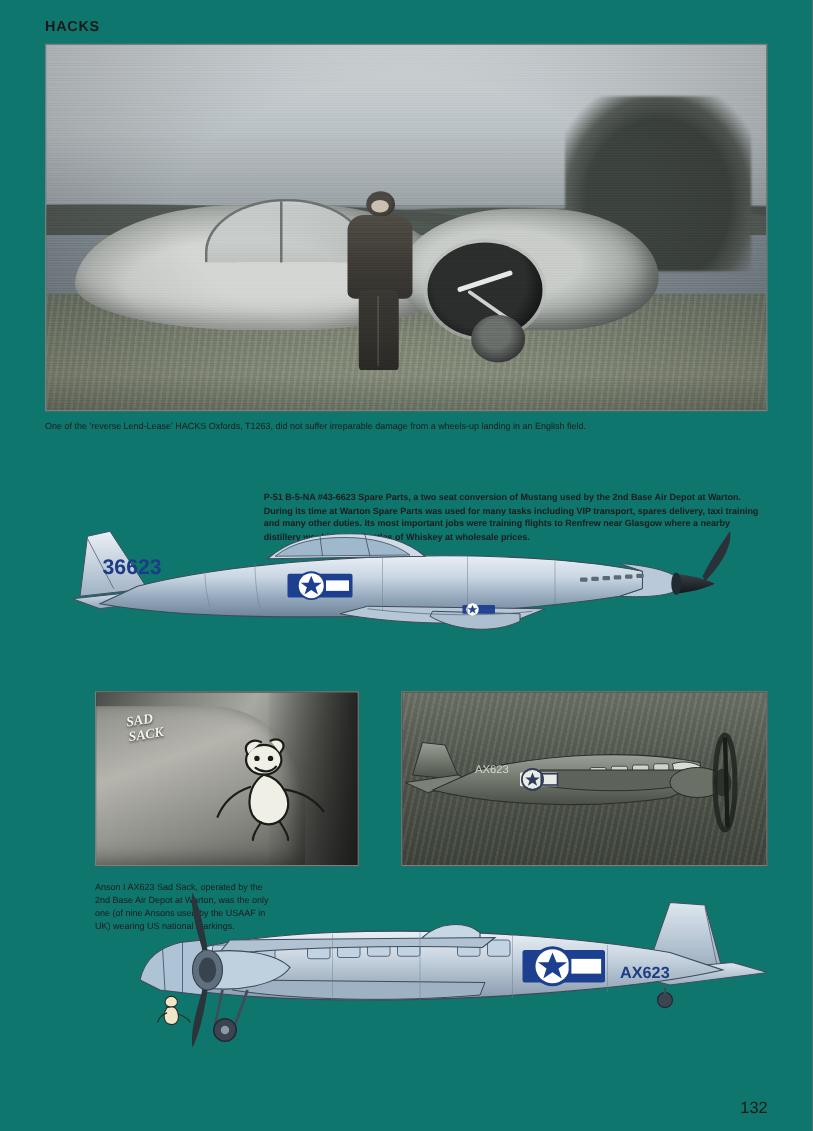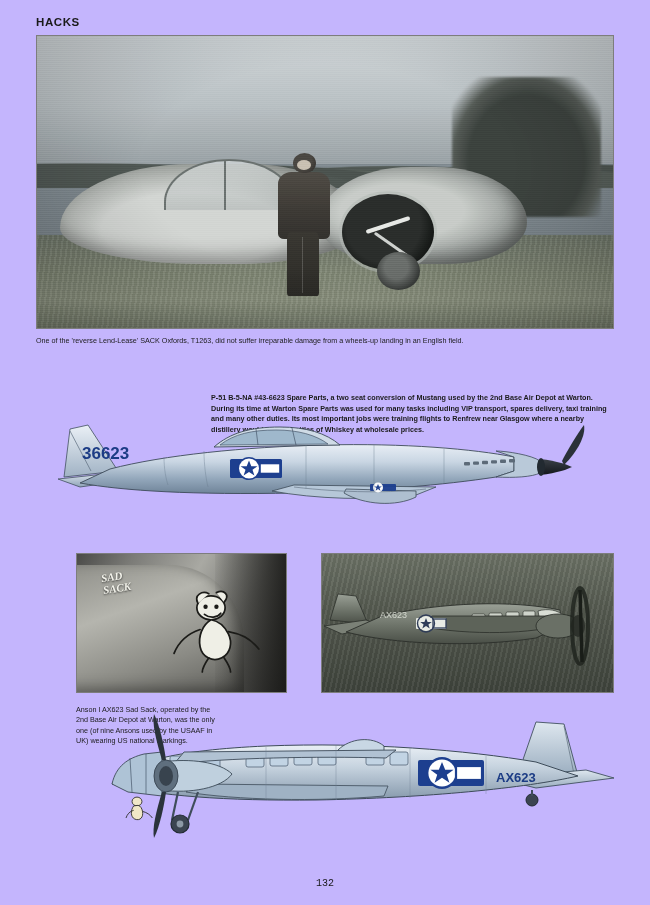--- a/index.html
+++ b/index.html
@@ -10,21 +10,21 @@
   body {
     width: 650px;
     height: 905px;
     overflow: hidden;
     font-family: "Liberation Sans", sans-serif;
   }
   .page {
     position: relative;
     width: 650px;
     height: 905px;
-    background: #c4b5fd;
+    background: #0f766e;
     box-sizing: border-box;
     overflow: hidden;
   }
   .page-inner {
     position: absolute;
     left: 36px;
     top: 10px;
     width: 578px;
     height: 885px;
   }
@@ -271,24 +271,23 @@
     left: 30px;
     top: 690px;
     width: 548px;
     height: 160px;
   }
 
   .page-number {
     position: absolute;
     left: 0; right: 0;
     top: 868px;
-    text-align: center;
-    font-size: 10px;
+    text-align: right;
+    font-size: 13px;
     color: #161616;
-    font-family: Liberation Mono, monospace;
   }
   svg { display: block; }
 </style>
 </head>
 <body>
 
 <div class="page">
   <div class="page-inner">
 
     <div class="section-head">HACKS</div>
@@ -306,21 +305,21 @@
       <div class="p-prop2"></div>
       <div class="p-wheel"></div>
       <div class="p-pilot-body"></div>
       <div class="p-pilot-legs"></div>
       <div class="p-pilot-head"></div>
       <div class="p-pilot-face"></div>
       <div class="p-vignette"></div>
       <div class="p-noise"></div>
     </div>
 
-    <div class="caption">One of the 'reverse Lend-Lease' SACK Oxfords, T1263, did not suffer irreparable damage from a wheels-up landing in an English field.</div>
+    <div class="caption">One of the 'reverse Lend-Lease' HACKS Oxfords, T1263, did not suffer irreparable damage from a wheels-up landing in an English field.</div>
 
     <div class="profile-text">P-51 B-5-NA #43-6623 Spare Parts, a two seat conversion of Mustang used by the 2nd Base Air Depot at Warton. During its time at Warton Spare Parts was used for many tasks including VIP transport, spares delivery, taxi training and many other duties. Its most important jobs were training flights to Renfrew near Glasgow where a nearby distillery would supply bottles of Whiskey at wholesale prices.</div>
 
     <div class="p51-wrap">
       <svg viewBox="0 0 560 118" width="560" height="118">
         <defs>
           <linearGradient id="metal" x1="0" y1="0" x2="0" y2="1">
             <stop offset="0%" stop-color="#e8eef5"></stop>
             <stop offset="35%" stop-color="#c9d6e3"></stop>
             <stop offset="70%" stop-color="#93a7bb"></stop>

